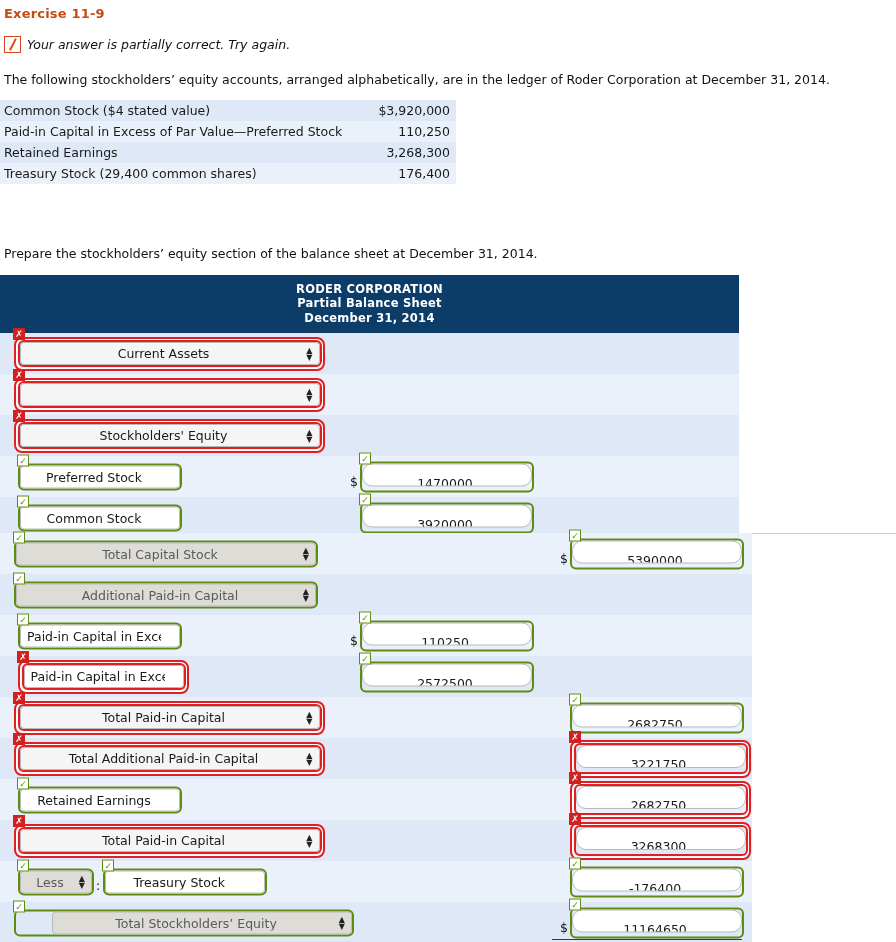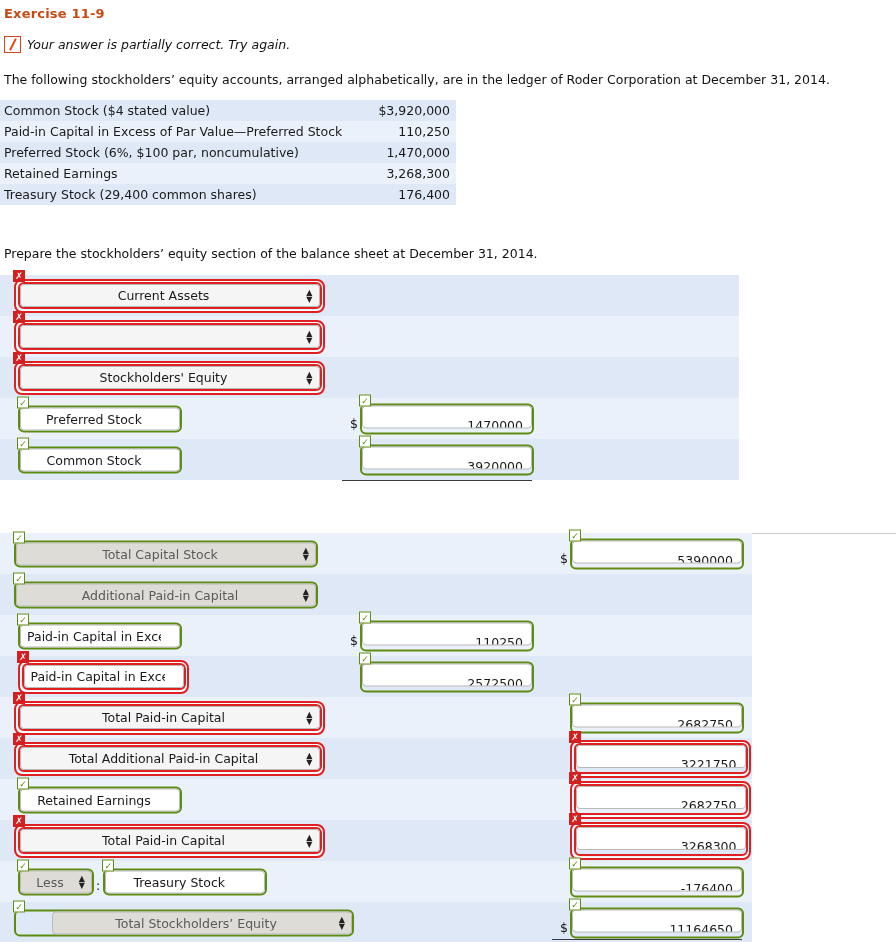--- a/index.html
+++ b/index.html
@@ -83,21 +83,21 @@
     font-size:12.5px;color:#1a1a1a;
     border:1px solid #b9b9b9;border-radius:4px;background:#f7f7f7;
     height:23px;box-sizing:border-box;padding:1px 18px 1px 6px;margin:0;
     -webkit-appearance:none;appearance:none;outline:none;
   }
   select.ui{
     text-align:center;text-align-last:center;background:#f5f5f5;
   }
   select.ui.grey{background:#dedcd7;color:#5a5a5a;}
   input.ui{background:#ffffff;text-align:center;}
-  input.ui.num{text-align:right;padding:17px 8px 1px 4px;}
+  input.ui.num{padding:17px 8px 1px 4px;border-radius:10px;}
   .selarrow{
     position:absolute;right:7px;top:50%;transform:translateY(-50%);
     font-size:8px;line-height:7px;color:#222;pointer-events:none;z-index:3;
     display:flex;flex-direction:column;align-items:center;
   }
 
   .dollar{font-size:12.5px;color:#111;margin-right:1px;align-self:center;
           position:relative;top:4px;}
 
   .lbl-cell{position:relative;display:flex;align-items:center;}
@@ -126,37 +126,38 @@
     <tbody>
       <tr>
         <td>Common Stock ($4 stated value)</td>
         <td class="amt">$3,920,000</td>
       </tr>
       <tr>
         <td>Paid-in Capital in Excess of Par Value—Preferred Stock</td>
         <td class="amt">110,250</td>
       </tr>
       <tr>
-        <td>Preferred Stock (6%, $100 par, noncumulative)</td>
-        <td class="amt">1,470,000</td>
-      </tr>
-      <tr>
         <td>Retained Earnings</td>
         <td class="amt">3,268,300</td>
       </tr>
       <tr>
         <td>Treasury Stock (29,400 common shares)</td>
         <td class="amt">176,400</td>
       </tr>
     </tbody>
   </table>
 
   <div class="prompt">Prepare the stockholders’ equity section of the balance sheet at December 31, 2014.</div>
 
   <div class="sheet-top">
+    <div class="bs-head">
+      <div>RODER CORPORATION</div>
+      <div>Partial Balance Sheet</div>
+      <div>December 31, 2014</div>
+    </div>
     <div id="rows-top">
         <div class="row odd" style="position: relative;">
           <div class="lbl-cell" style="position: absolute; left: 14px; top: 50%; transform: translateY(-50%);">
             <span class="ctl"><span class="badge bad">✗</span><span class="bad-wrap"><span class="inner"><span style="position: relative; display: inline-block;"><select class="ui" style="width: 300px;"><option>Current Assets</option></select><span class="selarrow">
                       <span>▲</span>
                       <span>▼</span>
                     </span></span></span></span></span>
           </div>
         </div>
         <div class="row even" style="position: relative;">

